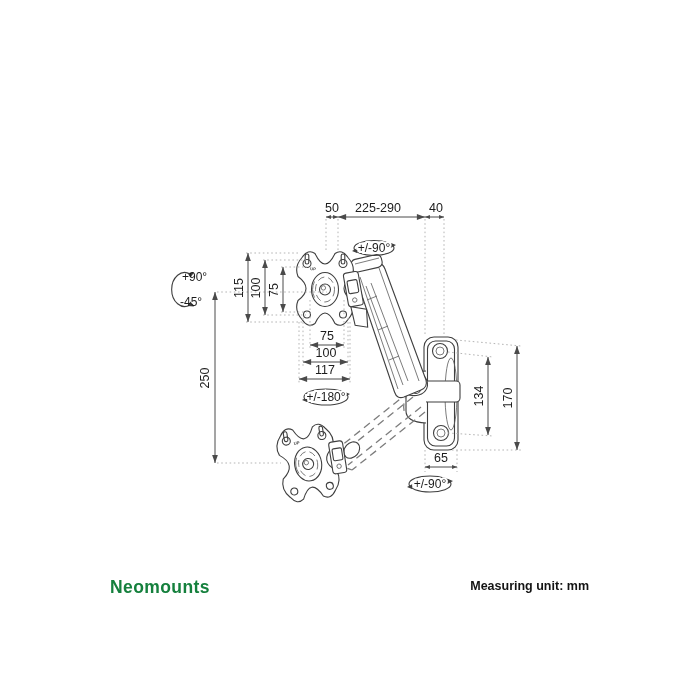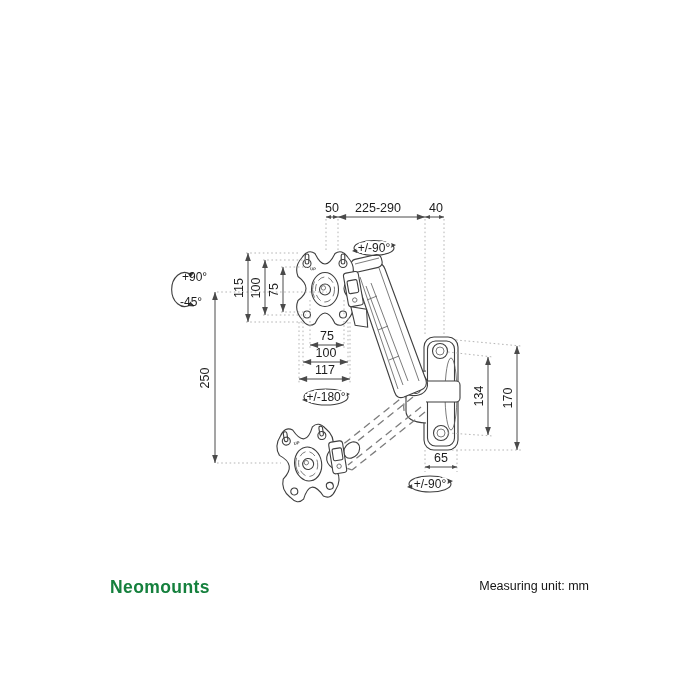--- a/index.html
+++ b/index.html
@@ -12,21 +12,21 @@
   .thin{stroke:#5a5a5a;stroke-width:0.8;fill:none;}
   .dim {stroke:#4a4a4a;stroke-width:1;fill:none;}
   .ldr {stroke:#b5b5b5;stroke-width:1;stroke-dasharray:1.6 2.6;fill:none;}
   .ph  {stroke:#7d7d7d;stroke-width:1.3;stroke-dasharray:7.5 5;fill:none;}
   text.dimtxt{font-size:12.5px;fill:#1c1c1c;}
   text.rot{font-size:12px;fill:#1c1c1c;text-anchor:middle;paint-order:stroke;stroke:#ffffff;stroke-width:4px;}
   text.tilt{font-size:12px;fill:#1c1c1c;}
   text.up{font-size:4.2px;font-weight:bold;fill:#3f3f3f;}
   .footer .brand{position:absolute;left:110px;top:577px;font-size:17.5px;font-weight:bold;
                  letter-spacing:.4px;color:#15803d;}
-  .footer .unit{position:absolute;right:111px;top:579px;font-size:12.5px;font-weight:normal;color:#141414;}
+  .footer .unit{position:absolute;right:111px;top:579px;font-size:12.5px;font-weight:bold;color:#141414;}
 </style>
 </head>
 <body>
 
 <div class="stage">
 <svg width="700" height="700" viewBox="0 0 700 700">
   <defs>
     <marker id="mA" viewBox="0 0 10 10" refX="9.5" refY="5" markerWidth="9" markerHeight="9" markerUnits="userSpaceOnUse" orient="auto-start-reverse">
       <path d="M0.5 1.8 L9.5 5 L0.5 8.2 Z" fill="#4a4a4a"></path>
     </marker>

